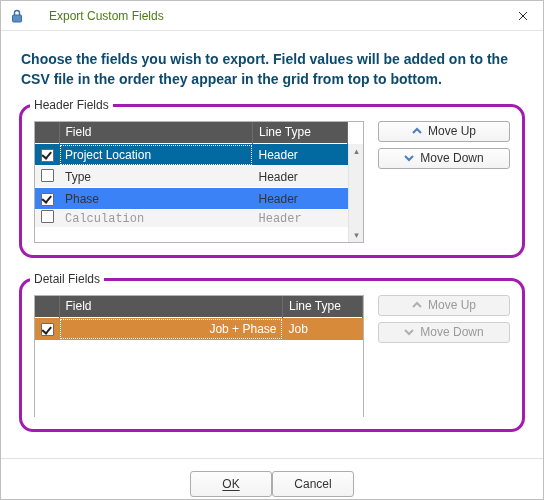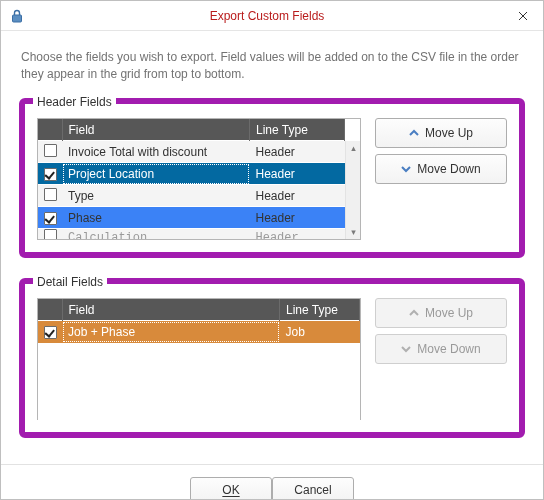--- a/index.html
+++ b/index.html
@@ -17,37 +17,38 @@
   }
   
   .titlebar {
     height: 30px;
     display: flex;
     align-items: center;
     padding: 0 8px 0 8px;
     border-bottom: 1px solid #e5e5e5;
   }
   .titlebar .icon { width: 16px; height: 16px; display:flex; align-items:center; justify-content:center; }
-  .titlebar .title { margin-left: 6px; font-size: 12px; color: #b91c1c; flex:1;text-align:center; }
+  .titlebar .title { margin-left: 24px; font-size: 12px; color: #4d7c0f; flex:1; }
   .titlebar .close { width: 40px; height: 30px; display:flex; align-items:center; justify-content:center; margin-right:-8px; }
   
   .content {
     padding: 14px 18px 6px 18px;
   }
   .instructions {
-    font-size: 12px;
-    color: #737373;
+    font-size: 14px;
+    color: #0c4a6e;
     line-height: 1.45;
     margin: 4px 2px 14px 2px;
+    font-weight: bold;
   }
   
   .group {
     position: relative;
-    border: 6px solid #a21caf;
-    border-radius: 6px;
+    border: 3px solid #a21caf;
+    border-radius: 14px;
     padding: 14px 12px 12px 12px;
     margin-bottom: 20px;
   }
   .group-label {
     position: absolute;
     top: -9px;
     left: 8px;
     background: #fff;
     padding: 0 4px;
     font-size: 12px;
@@ -112,38 +113,38 @@
   tr.row-sel  td {
     background: #0369a1;
     color: #fff;
   }
   tr.row-sel td.field-cell { outline: 1px dotted #ffffff; outline-offset:-2px; }
   tr.row-half td { color:#9a9a9a; }
   tr.row-half { height: 12px; }
   tr.row-half td { height: 12px; overflow:hidden;font-family:Liberation Mono, monospace; }
   
   tr.row-orange td { background:#d88a3b; color:#fff; }
-  tr.row-orange td.field-cell { outline: 1px dotted #ffffff; outline-offset:-2px; }
+  tr.row-orange td.field-cell { outline: 1px dotted #ffffff; outline-offset:-2px;text-align:right; }
   
   .chk {
     display:inline-flex; align-items:center; justify-content:center;
     width:13px; height:13px; border:1px solid #6b6b6b; background:#fff;
     border-radius:1px;
   }
   .chk.checked::after {
     content:""; display:block; width:7px; height:4px;
     border-left:2px solid #222; border-bottom:2px solid #222;
     transform: rotate(-50deg) translate(0px,-1px);
   }
   tr.row-orange .chk.checked::after { border-color:#222; }
   td.chk-cell, th.chk-cell { text-align:center; padding:0; }
   
   .btncol { width: 132px; display:flex; flex-direction:column; gap:6px; }
   .btn {
-    height: 30px;
+    height: 21px;
     border: 1px solid #adadad;
     background: linear-gradient(#fdfdfd,#f3f3f3);
     border-radius: 3px;
     display:flex; align-items:center; justify-content:center;
     gap:6px; font-size:12px; color:#333;
     cursor:pointer;
   }
   .btn.disabled { color:#9a9a9a; cursor:default; background:#f3f3f3; border-color:#cfcfcf; }
   .btn.disabled .chev path { stroke:#b0b0b0; }
   .chev { width:10px; height:10px; display:block; }
@@ -201,25 +202,20 @@
                 <col class="col-type">
               </colgroup>
             <thead>
               <tr>
                 <th class="chk-cell"></th>
                 <th>Field</th>
                 <th>Line Type</th>
               </tr>
             </thead>
             <tbody>
-              <tr class="row-even">
-                <td class="chk-cell"><span class="chk"></span></td>
-                <td class="field-cell">Invoice Total with discount</td>
-                <td>Header</td>
-              </tr>
               <tr class="row-sel">
                 <td class="chk-cell"><span class="chk checked"></span></td>
                 <td class="field-cell">Project Location</td>
                 <td>Header</td>
               </tr>
               <tr class="row-even">
                 <td class="chk-cell"><span class="chk"></span></td>
                 <td class="field-cell">Type</td>
                 <td>Header</td>
               </tr>

